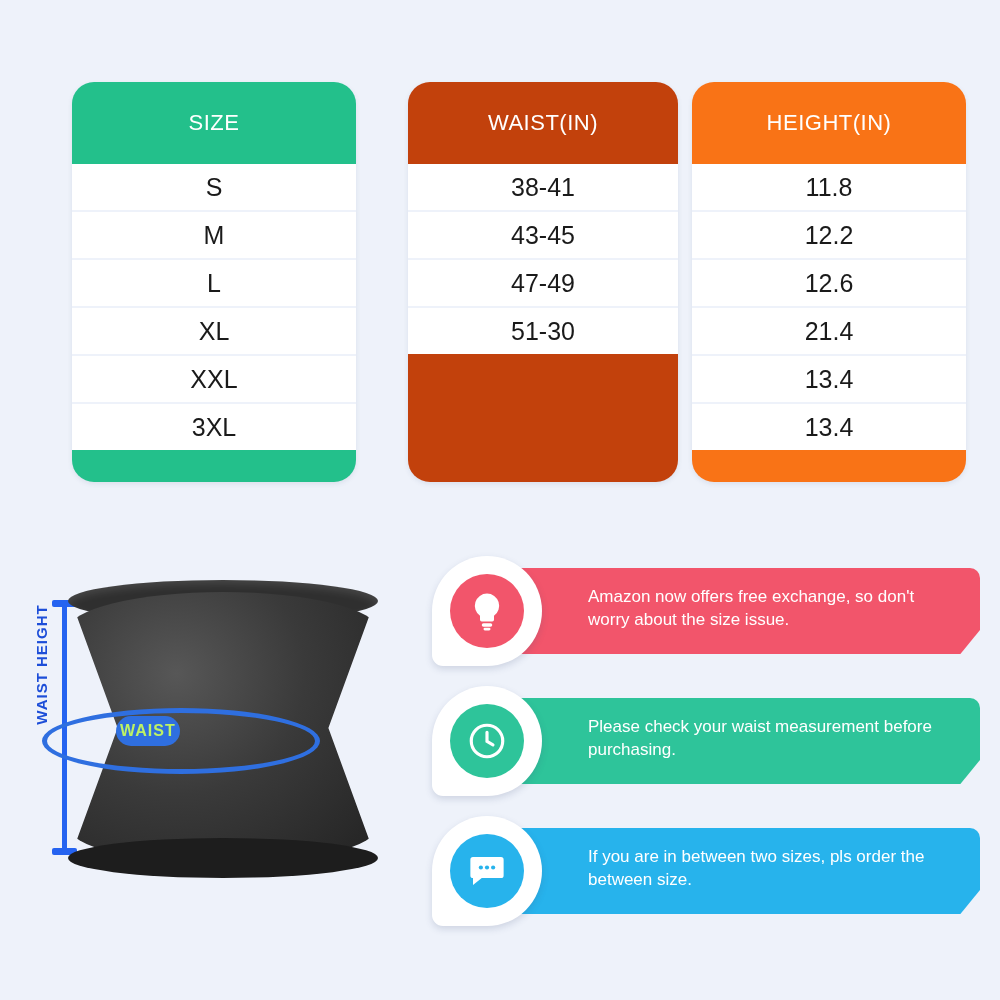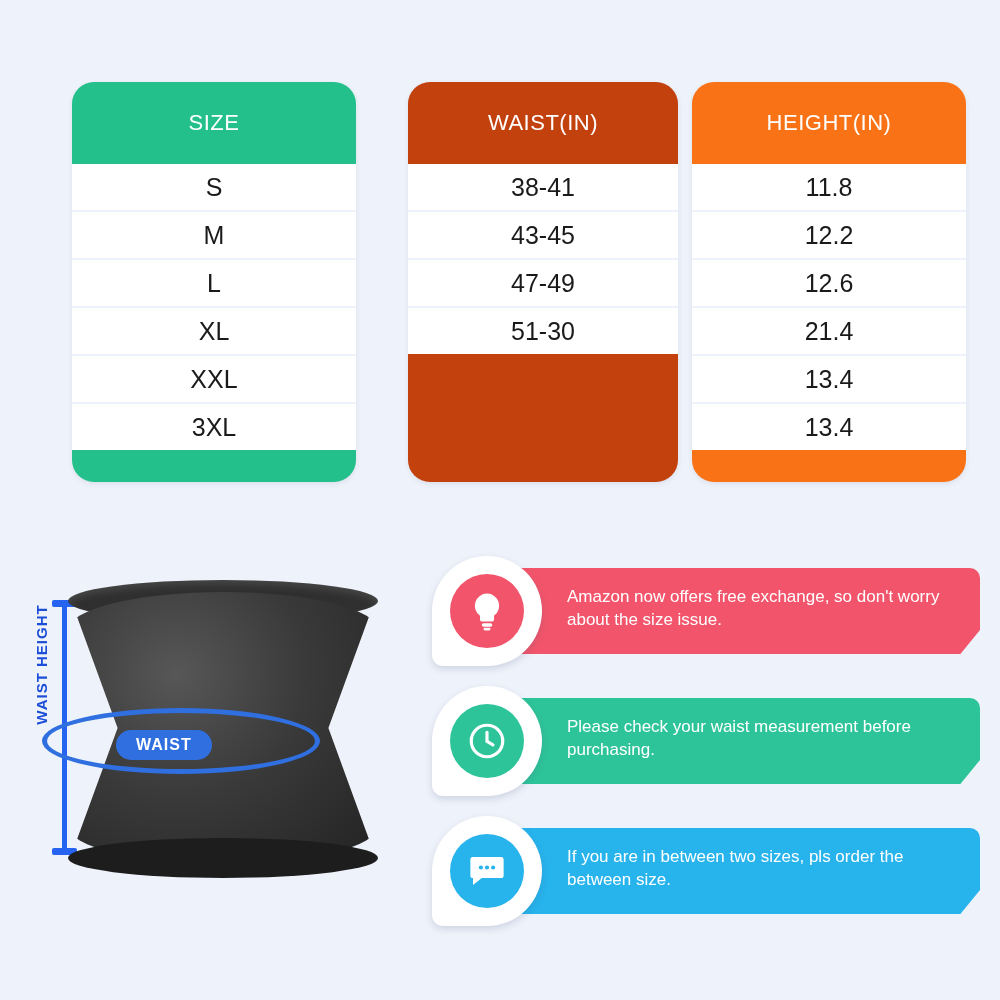--- a/index.html
+++ b/index.html
@@ -144,28 +144,27 @@
     top: 148px;
     width: 268px;
     height: 56px;
     border: 5px solid #2f6fe0;
     border-radius: 50%;
   }
   .waist-pill {
     position: absolute;
     left: 96px;
     top: 156px;
-    padding: 6px 20px;
+    padding: 6px 4px;
     background: #2f6fe0;
-    color: #ffffff;
+    color: #bef264;
     border-radius: 16px;
     font-size: 16px;
     letter-spacing: 1px;
     font-weight: 700;
-    margin-top: 14px;
   }
 
   
   #notes {
     position: absolute;
     left: 432px;
     top: 556px;
     width: 548px;
   }
   .note {
@@ -181,21 +180,21 @@
     height: 86px;
     clip-path: polygon(0% 0%, 100% 0%, 100% 72%, 96% 100%, 0% 100%);
     border-radius: 4px 10px 0 4px;
   }
   .note-1 .banner { background: #f2556b; }
   .note-2 .banner { background: #2ec49a; }
   .note-3 .banner { background: #27b3ec; }
 
   .note .text {
     position: absolute;
-    left: 135px;
+    left: 156px;
     top: 30px;
     right: 22px;
     color: #ffffff;
     font-size: 17px;
     line-height: 1.35;
   }
   .note .bubble {
     position: absolute;
     left: 0;
     top: 0;

